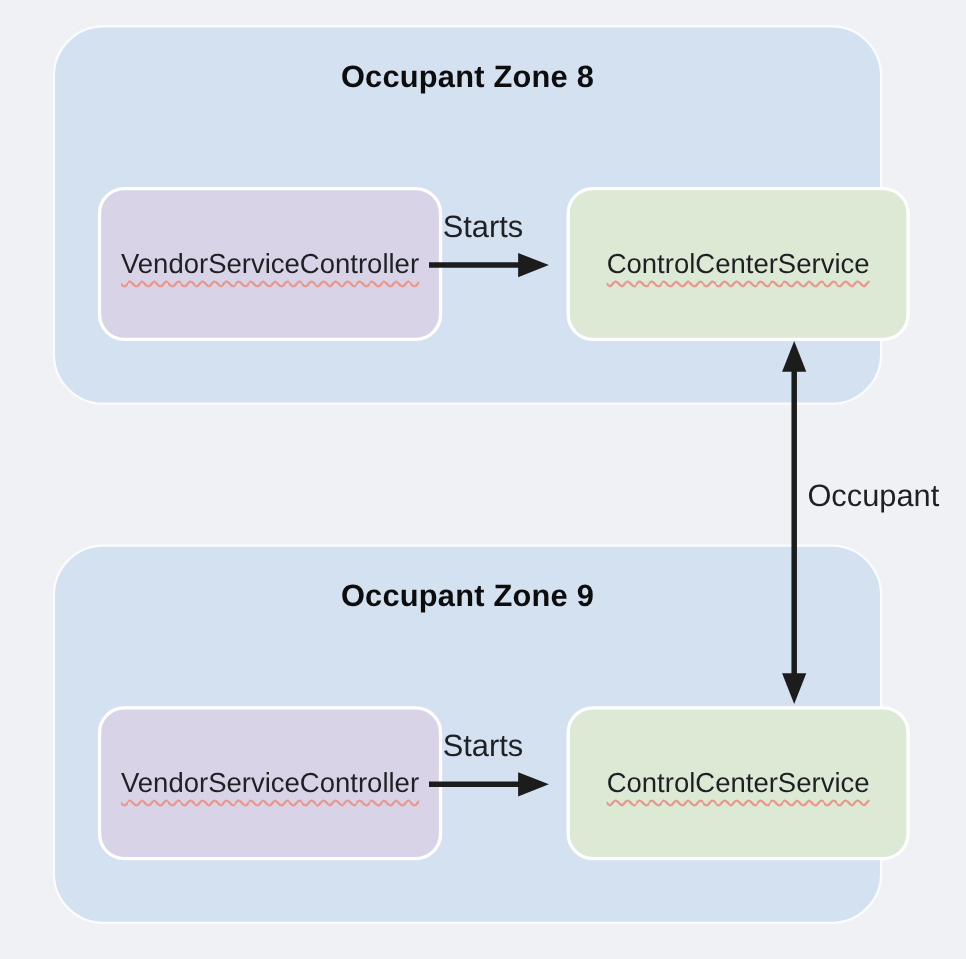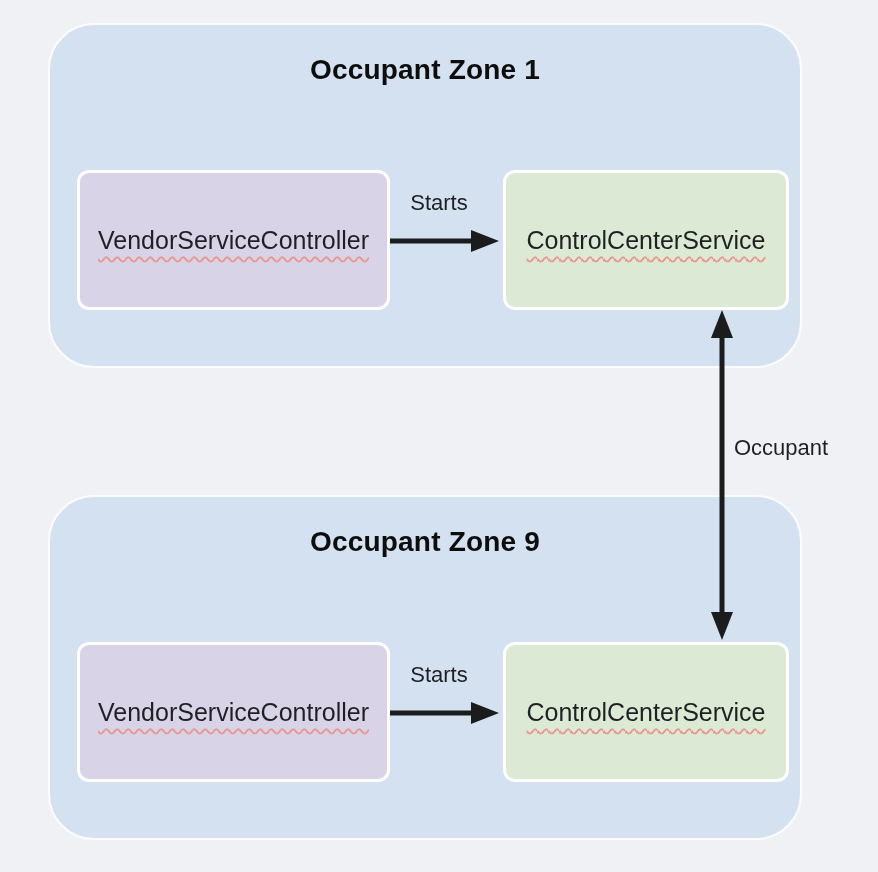--- a/index.html
+++ b/index.html
@@ -46,69 +46,70 @@
     font-size: 28px;
     font-weight: bold;
     color: var(--title-color);
     letter-spacing: 0.2px;
   }
   .node {
     position: absolute;
     top: 145px;
     height: 140px;
     border: 3px solid var(--node-border);
-    border-radius: 12px;
+    border-radius: 24px;
     display: flex;
     align-items: center;
     justify-content: center;
+    margin-left: 12px;
   }
   .node--vendor {
     left: 27px;
     width: 313px;
     background: var(--vendor-fill);
   }
   .node--control {
     left: 453px;
-    width: 286px;
+    width: 312px;
     background: var(--control-fill);
   }
   .node-label {
     font-size: 25px;
     color: var(--label-color);
     white-space: nowrap;
     text-decoration-line: underline;
     text-decoration-style: wavy;
     text-decoration-color: var(--squiggle);
     text-decoration-thickness: 2px;
     text-underline-offset: 7px;
   }
   .edge-label {
     position: absolute;
-    font-size: 22px;
+    font-size: 28px;
     color: var(--label-color);
     white-space: nowrap;
   }
   .edge-label--starts1 { left: 391px; top: 190px; width: 96px; text-align: center; }
   .edge-label--starts2 { left: 391px; top: 662px; width: 96px; text-align: center; }
   .edge-label--connect { left: 734px; top: 435px; }
   .arrows {
     position: absolute;
     left: 0; top: 0;
     width: 878px;
     height: 872px;
     pointer-events: none;
   }
 </style>
 </head>
 <body>
 
 <div class="canvas">
 
   <section class="zone zone--one">
-    <h2 class="zone-title">Occupant Zone 1</h2>
+    <h2 class="zone-title">Occupant Zone 8</h2>
     <div class="node node--vendor">
       <span class="node-label">VendorServiceController</span>
     </div>
     <div class="node node--control">
       <span class="node-label">ControlCenterService</span>
     </div>
   </section>
 
   <section class="zone zone--two">
     <h2 class="zone-title">Occupant Zone 9</h2>

